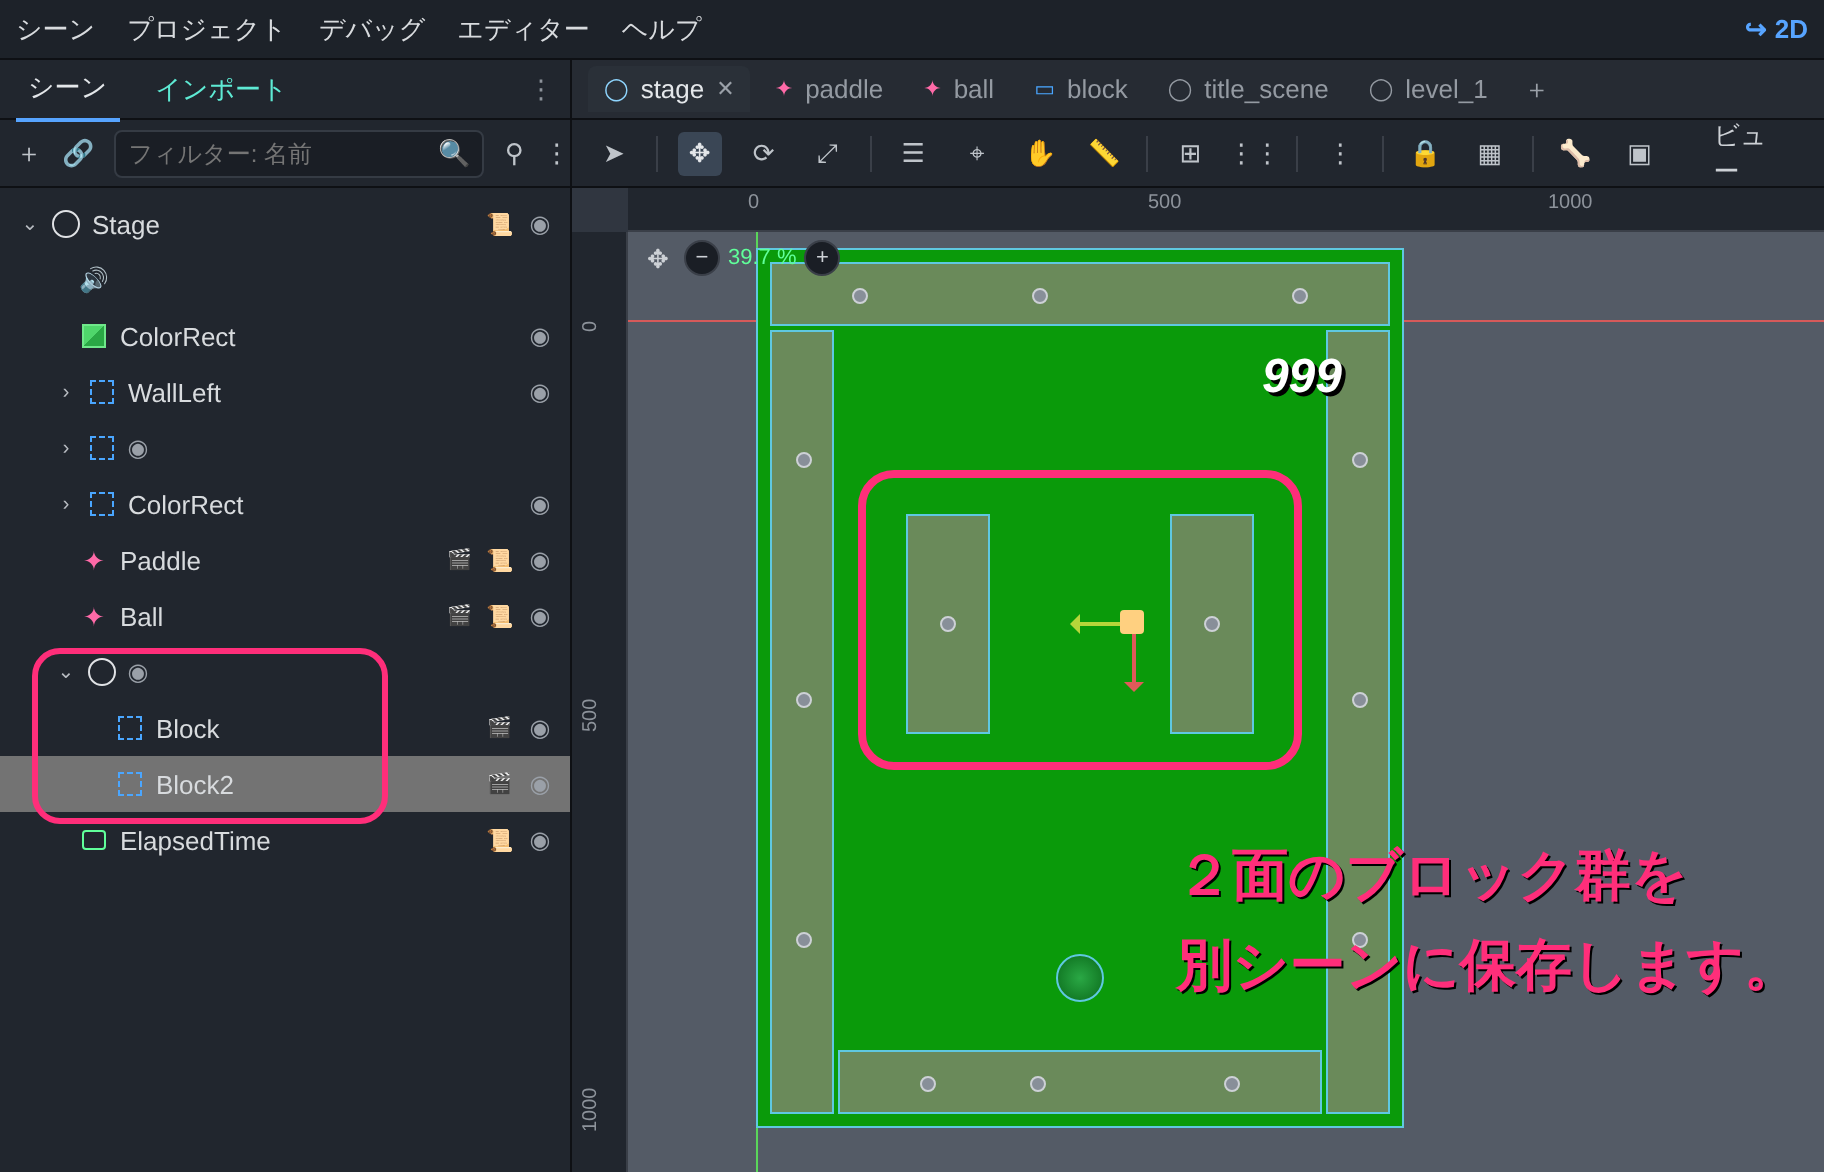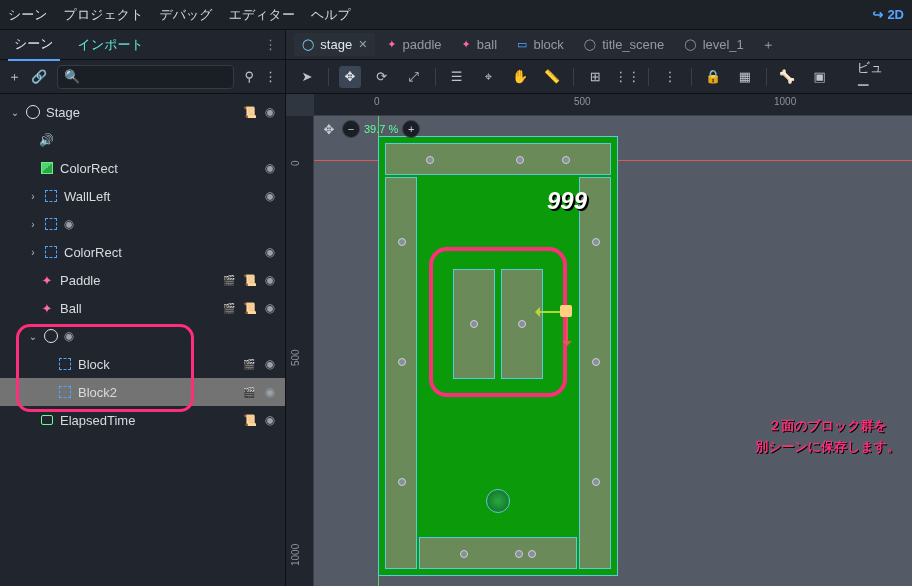--- a/index.html
+++ b/index.html
@@ -77,21 +77,21 @@
 
 .zoom-ctrl { position: absolute; top: 26px; left: 34px; display: flex; align-items: center; gap: 4px; z-index: 20; }
 .zoom-btn { width: 18px; height: 18px; border-radius: 50%; background: #1a1e25; color: #cdd1d6; display: inline-flex; align-items: center; justify-content: center; font-size: 11px; border: 1px solid #3a3f48; }
 .zoom-pct { color: #60ff9a; font-size: 11px; }
 .center-icon { width: 18px; color: #cdd1d6; display: inline-flex; align-items: center; justify-content: center; }
 
 .viewport { position: absolute; top: 22px; left: 28px; right: 0; bottom: 0; background: #545b66; }
 .origin-h { position: absolute; top: 44px; left: 0; right: 0; height: 1px; background: #d65a5a; }
 .origin-v { position: absolute; top: 0; bottom: 0; left: 64px; width: 1px; background: #5ad65a; }
 
-.stage { position: absolute; top: 20px; left: 64px; width: 240px; height: 440px; background: #0a9a0a; border: 1px solid #5fc8e0; }
+.stage { position: absolute; top: 8px; left: 64px; width: 324px; height: 440px; background: #0a9a0a; border: 1px solid #5fc8e0; }
 .wall { position: absolute; background: #6a8a5a; border: 1px solid #5fc8e0; }
 .wall-top { top: 6px; left: 6px; right: 6px; height: 32px; }
 .wall-left { top: 40px; left: 6px; width: 32px; bottom: 6px; }
 .wall-right { top: 40px; right: 6px; width: 32px; bottom: 6px; }
 .wall-bottom { bottom: 6px; left: 40px; right: 40px; height: 32px; }
 
 .block-area { position: absolute; top: 110px; left: 50px; right: 50px; height: 150px; border: 4px solid #ff2e7a; border-radius: 18px; }
 .block { position: absolute; background: #6a8a5a; border: 1px solid #5fc8e0; width: 42px; height: 110px; top: 18px; }
 .block.b1 { left: 20px; }
 .block.b2 { right: 20px; }
@@ -101,21 +101,21 @@
 
 .gizmo { position: absolute; top: 175px; left: 252px; width: 40px; height: 40px; z-index: 30; }
 .gizmo .gx { position: absolute; top: 20px; left: -30px; width: 32px; height: 2px; background: #b7d63a; }
 .gizmo .gx::before { content: ""; position: absolute; left: -6px; top: -4px; border: 5px solid transparent; border-right-color: #b7d63a; }
 .gizmo .gy { position: absolute; top: 22px; left: 0; width: 2px; height: 32px; background: #e05a5a; }
 .gizmo .gy::before { content: ""; position: absolute; bottom: -6px; left: -4px; border: 5px solid transparent; border-top-color: #e05a5a; }
 .gizmo .gc { position: absolute; top: 14px; left: -6px; width: 12px; height: 12px; background: #ffd080; border-radius: 2px; }
 
 .score { position: absolute; top: 50px; right: 30px; color: #fff; font-size: 24px; font-weight: 700; font-style: italic; text-shadow: 2px 2px 0 #000; }
 
-.annotation { position: absolute; right: 12px; top: 300px; color: #ff2e7a; font-size: 13px; font-weight: 700; line-height: 1.6; text-align: center; text-shadow: 1px 1px 0 #000; }
+.annotation { position: absolute; right: 12px; top: 300px; color: #ff2e7a; font-size: 28px; font-weight: 700; line-height: 1.6; text-align: left; text-shadow: 1px 1px 0 #000; }
 
 .handle-dot { position: absolute; width: 8px; height: 8px; background: #888f99; border-radius: 50%; border: 1px solid #cdd1d6; }
 </style>
 </head>
 <body>
 
 <div class="menubar">
   <span class="menu-item">シーン</span>
   <span class="menu-item">プロジェクト</span>
   <span class="menu-item">デバッグ</span>
@@ -129,20 +129,21 @@
   <div class="left">
     <div class="tabs">
       <span class="tab active">シーン</span>
       <span class="tab">インポート</span>
       <span class="more">⋮</span>
     </div>
     <div class="toolbar">
       <span class="icon">＋</span>
       <span class="icon">🔗</span>
       <div class="filter-wrap">
+        <input placeholder="フィルター: 名前" style="">
         <span class="search">🔍</span>
       </div>
       <span class="icon">⚲</span>
       <span class="icon">⋮</span>
     </div>
 
     <div class="tree">
       <div class="tree-row">
         <span class="caret">⌄</span>
         <span class="node-icon">

